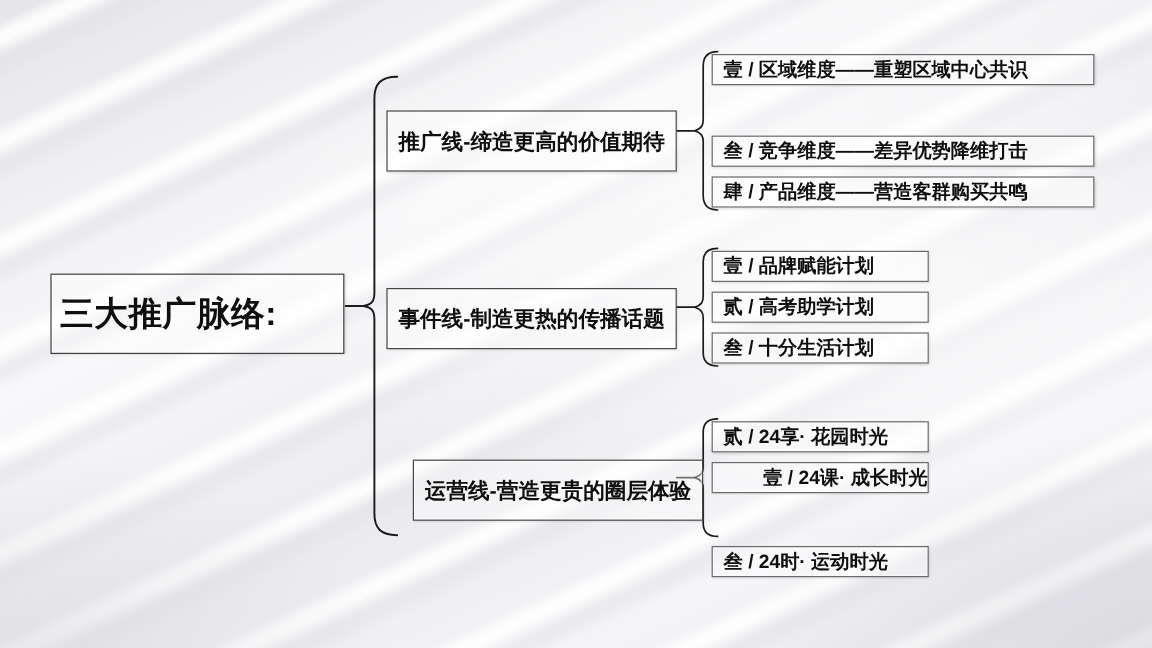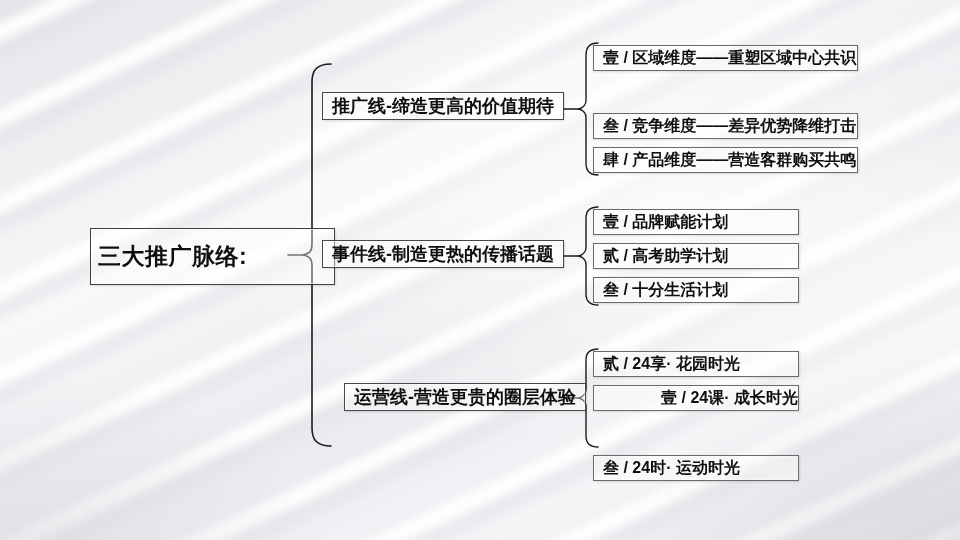--- a/index.html
+++ b/index.html
@@ -24,40 +24,39 @@
   .connectors{position:absolute;left:0;top:0;width:960px;height:540px;}
   .box{
     position:absolute;box-sizing:border-box;
     border:1px solid #565656;
     background:rgba(255,255,255,.38);
     box-shadow:1px 1px 2px rgba(0,0,0,.12), inset 0 0 0 1px rgba(255,255,255,.45);
     display:flex;align-items:center;
     color:#0f0f0f;white-space:nowrap;
   }
   .main-title-box{
-    left:42px;top:228px;width:245px;height:57px;
+    left:42px;top:228px;width:245px;height:67px;
     border-color:#3f3f3f;
-    font-size:23px;font-weight:900;letter-spacing:.5px;
+    font-size:28px;font-weight:900;letter-spacing:.5px;
     padding-left:7px;
-    margin-left:48px;
   }
   .branch-label{
-    left:322px;width:242px;height:28px;
+    left:322px;width:242px;height:51px;
     border-color:#474747;
     font-size:18px;font-weight:800;
     justify-content:center;
   }
   .item{
     left:593px;height:26px;
     border-color:#6a6a6a;
     font-size:16px;font-weight:700;
     padding-left:9px;
   }
-  .w-wide{width:265px;}
-  .w-narrow{width:206px;}
+  .w-wide{width:319px;}
+  .w-narrow{width:181px;}
 </style>
 </head>
 <body>
 
 <div class="slide">
 
   <svg class="connectors" viewBox="0 0 960 540" xmlns="http://www.w3.org/2000/svg">
 
     <path d="M331,64 C317,64 312,70 312,82 L312,244 C312,251 310,253.5 303,255 C310,256.5 312,259 312,266 L312,428 C312,440 317,446 331,446" fill="none" stroke="#1b1b1b" stroke-width="1.6" stroke-linecap="round"></path>
     <path d="M288,255 L303,255" fill="none" stroke="#1b1b1b" stroke-width="1.6" stroke-linecap="round"></path>

